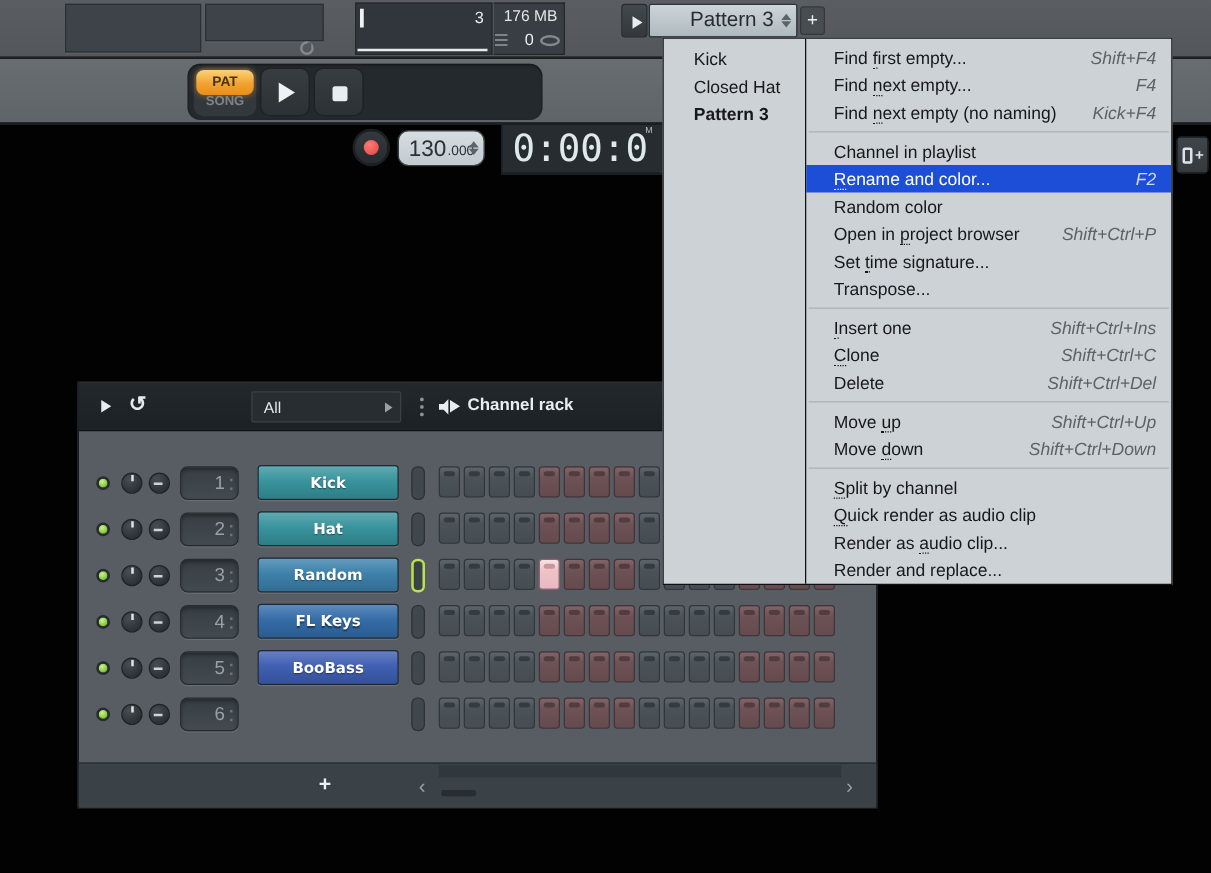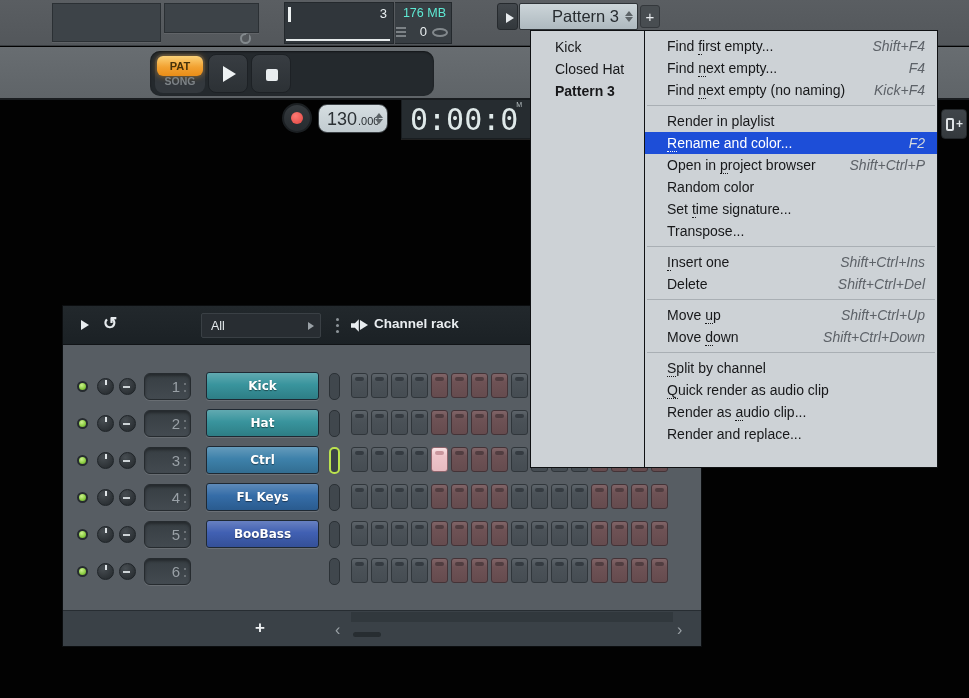--- a/index.html
+++ b/index.html
@@ -15,21 +15,21 @@
   .hp2 { left:164px; top:3px; width:95px; height:30px; }
   .clock-ic { position:absolute; left:240px; top:33px; width:11px; height:11px; border-radius:50%;
     border:2px solid #83898d; }
   .clock-ic:after{ content:""; position:absolute; left:4px; top:-1px; width:3px; height:5px; background:#53575b; }
 
   .cpu-panel { position:absolute; left:284px; top:2px; width:110px; height:42px; background:#30363b; border:1px solid #24292d; }
   .cpu-caret { position:absolute; left:3px; top:4px; width:3px; height:15px; background:#eef2f2; }
   .cpu-val { position:absolute; right:6px; top:3px; color:#e9eef0; font-size:13px; }
   .cpu-line { position:absolute; left:1px; bottom:2px; width:104px; height:2px; background:#e6ebec; }
   .mem-panel { position:absolute; left:395px; top:2px; width:57px; height:42px; background:#383e43; border:1px solid #24292d; border-left:none; }
-  .mem-val { position:absolute; right:5px; top:3px; color:#5eead4; font-size:12.5px; white-space:nowrap; }
+  .mem-val { position:absolute; right:5px; top:3px; color:#e5e5e5; font-size:12.5px; white-space:nowrap; }
   .zero-val { position:absolute; right:24px; top:21px; color:#e9eef0; font-size:13px; }
   .oval-ic { position:absolute; right:3px; top:25px; width:16px; height:9px; border:2px solid #82888c; border-radius:50%; }
   .grid-ic { position:absolute; left:1px; top:24px; width:10px; height:10px;
     background:repeating-linear-gradient(180deg,#7c8286 0 2px,transparent 2px 4px); }
 
   .patsel-arrow { position:absolute; left:497px; top:3px; width:21px; height:27px; background:linear-gradient(180deg,#43484d,#33383c);
     border:1px solid #262a2e; border-radius:3px; }
   .patsel-arrow .tri-r { position:absolute; left:8px; top:9px; }
   .pattern-field { position:absolute; left:519px; top:3px; width:119px; height:27px;
     background:linear-gradient(180deg,#ccd5d9,#aeb9bf); border:1px solid #2e3337; border-radius:2px; }
@@ -289,21 +289,21 @@
           </span>
         </div>
         <div class="chrow">
           <span class="led"></span>
           <span class="knob k1"></span>
           <span class="knob k2"></span>
           <span class="numbox">
             <span class="numtxt">3</span>
             <span class="numdots"></span>
           </span>
-          <button class="chbtn" style="background-color: rgb(58, 127, 169);">Ctrl</button>
+          <button class="chbtn" style="background-color: rgb(58, 127, 169);">Random</button>
           <span class="selstrip sel"></span>
           <span class="steps">
             <span class="step g"></span>
             <span class="step g"></span>
             <span class="step g"></span>
             <span class="step g"></span>
             <span class="step r lit"></span>
             <span class="step r"></span>
             <span class="step r"></span>
             <span class="step r"></span>
@@ -417,28 +417,29 @@
     <div class="menu-left">
         <div class="prow">Kick</div>
         <div class="prow">Closed Hat</div>
         <div class="prow cur">Pattern 3</div>
       </div>
     <div class="menu-right">
         <div class="mrow"><span class="mlabel">Find <span class="mn">f</span>irst empty...</span><span class="msc">Shift+F4</span></div>
         <div class="mrow"><span class="mlabel">Find <span class="mn">n</span>ext empty...</span><span class="msc">F4</span></div>
         <div class="mrow"><span class="mlabel">Find <span class="mn">n</span>ext empty (no naming)</span><span class="msc">Kick+F4</span></div>
         <div class="msep"></div>
-        <div class="mrow"><span class="mlabel">Render in playlist</span></div>
+        <div class="mrow"><span class="mlabel">Channel in playlist</span></div>
         <div class="mrow hl"><span class="mlabel"><span class="mn">R</span>ename and color...</span><span class="msc">F2</span></div>
+        <div class="mrow"><span class="mlabel">Random color</span></div>
         <div class="mrow"><span class="mlabel">Open in <span class="mn">p</span>roject browser</span><span class="msc">Shift+Ctrl+P</span></div>
-        <div class="mrow"><span class="mlabel">Random color</span></div>
         <div class="mrow"><span class="mlabel">Set <span class="mn">t</span>ime signature...</span></div>
         <div class="mrow"><span class="mlabel">Transpose...</span></div>
         <div class="msep"></div>
         <div class="mrow"><span class="mlabel"><span class="mn">I</span>nsert one</span><span class="msc">Shift+Ctrl+Ins</span></div>
+        <div class="mrow"><span class="mlabel"><span class="mn">C</span>lone</span><span class="msc">Shift+Ctrl+C</span></div>
         <div class="mrow"><span class="mlabel">Delete</span><span class="msc">Shift+Ctrl+Del</span></div>
         <div class="msep"></div>
         <div class="mrow"><span class="mlabel">Move <span class="mn">u</span>p</span><span class="msc">Shift+Ctrl+Up</span></div>
         <div class="mrow"><span class="mlabel">Move <span class="mn">d</span>own</span><span class="msc">Shift+Ctrl+Down</span></div>
         <div class="msep"></div>
         <div class="mrow"><span class="mlabel"><span class="mn">S</span>plit by channel</span></div>
         <div class="mrow"><span class="mlabel"><span class="mn">Q</span>uick render as audio clip</span></div>
         <div class="mrow"><span class="mlabel">Render as <span class="mn">a</span>udio clip...</span></div>
         <div class="mrow"><span class="mlabel">Render and replace...</span></div>
       </div>

